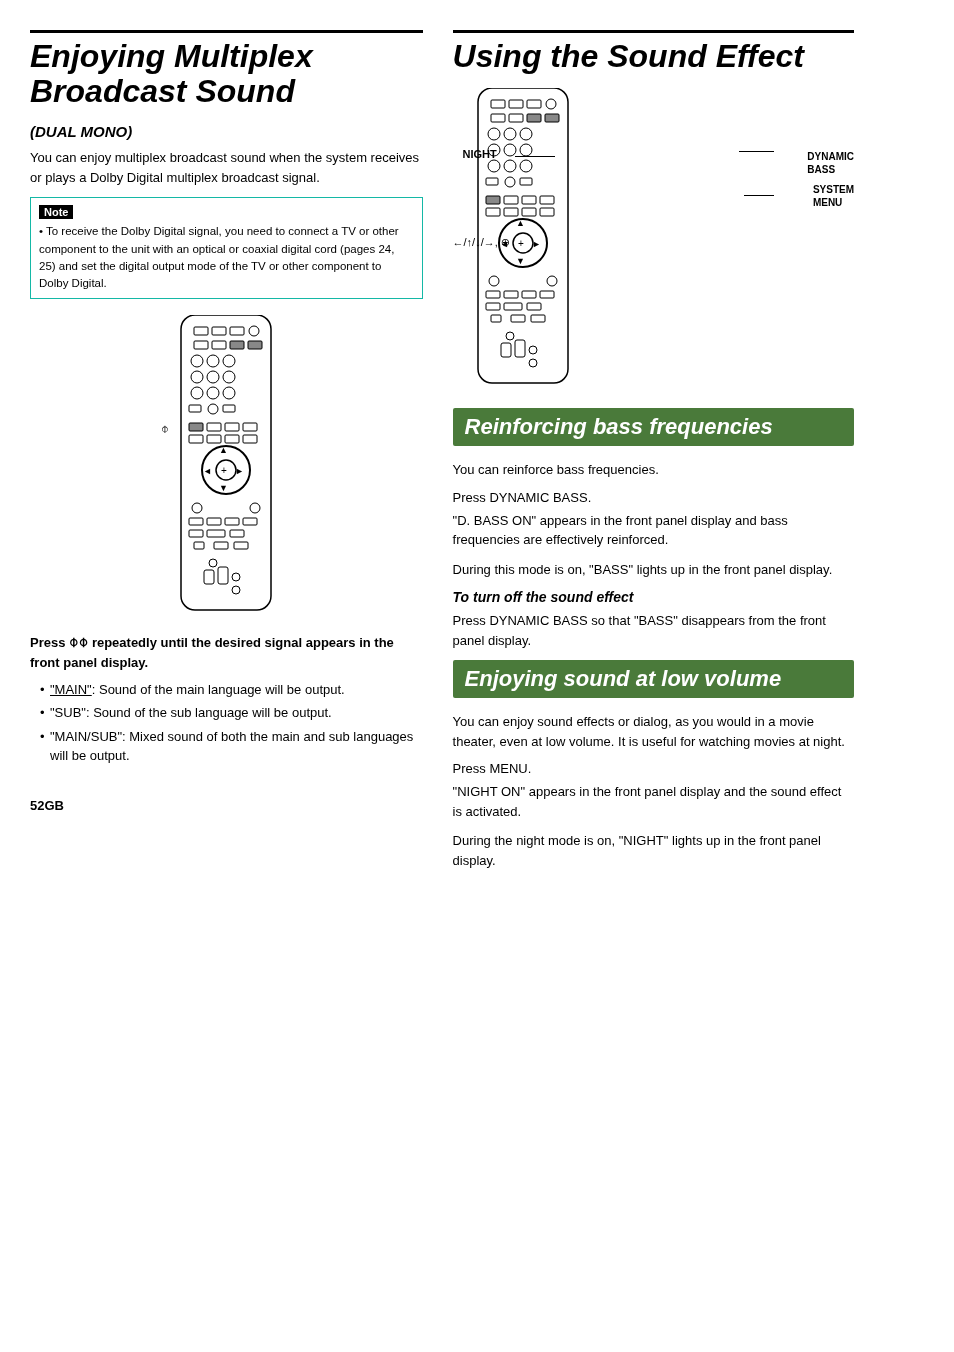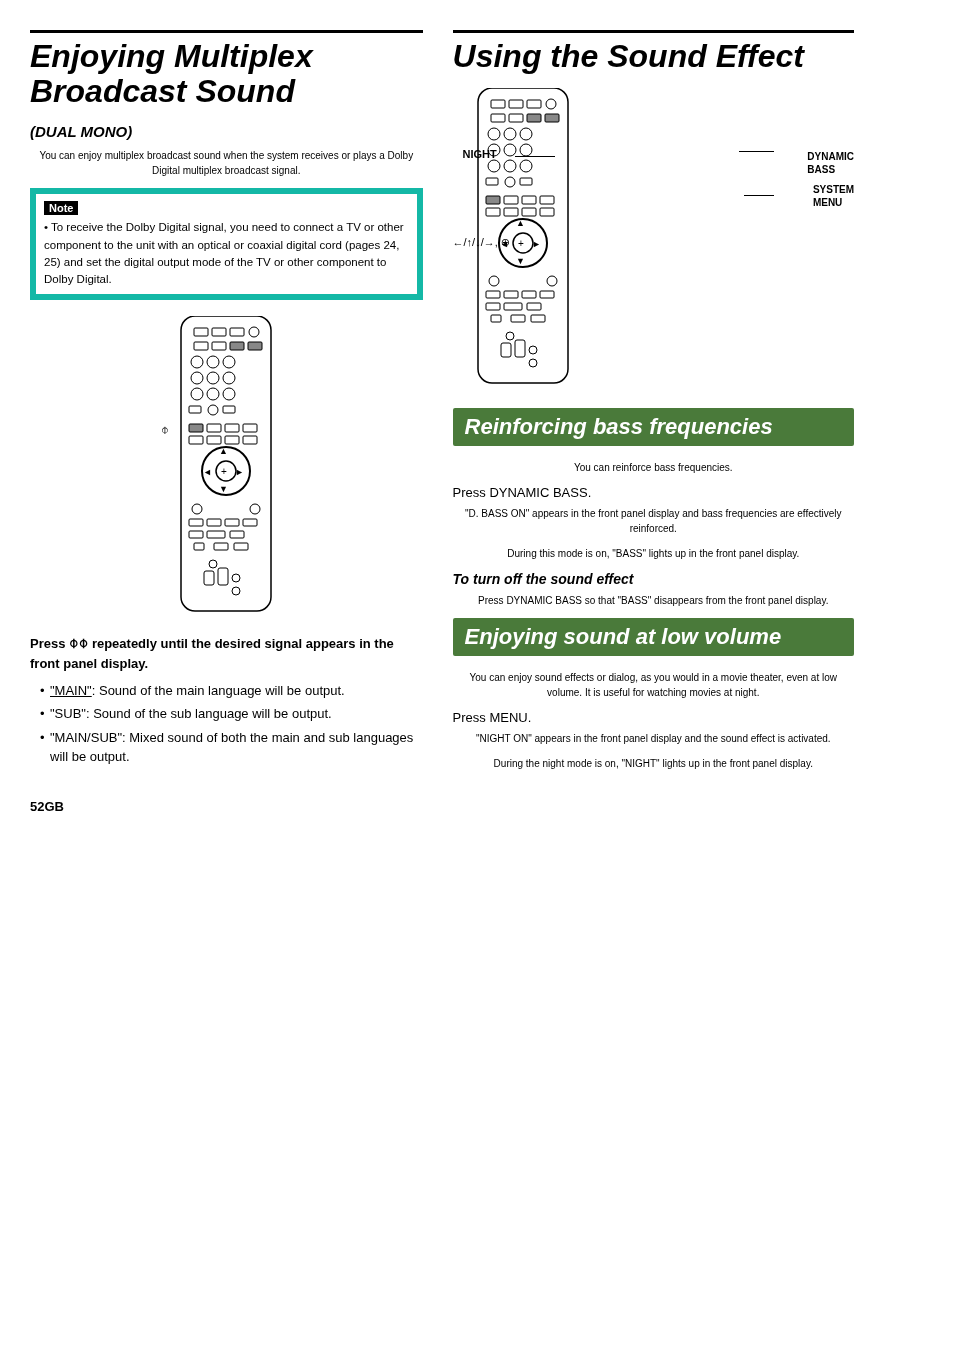--- a/index.html
+++ b/index.html
@@ -38,27 +38,26 @@
       line-height: 1.1;
       margin-bottom: 14px;
     }
     .sub-title {
       font-size: 15px;
       font-weight: 900;
       font-style: italic;
       margin-bottom: 8px;
     }
     .body-text {
-      font-size: 10px;
+      font-size: 13px;
       line-height: 1.5;
       margin-bottom: 10px;
-      text-align: center;
     }
     .note-box {
-      border: 6px solid #14b8a6;
+      border: 1px solid #14b8a6;
       padding: 6px 8px;
       margin-bottom: 12px;
     }
     .note-label {
       background: #000;
       color: #fff;
       font-size: 11px;
       font-weight: bold;
       display: inline-block;
       padding: 1px 5px;

